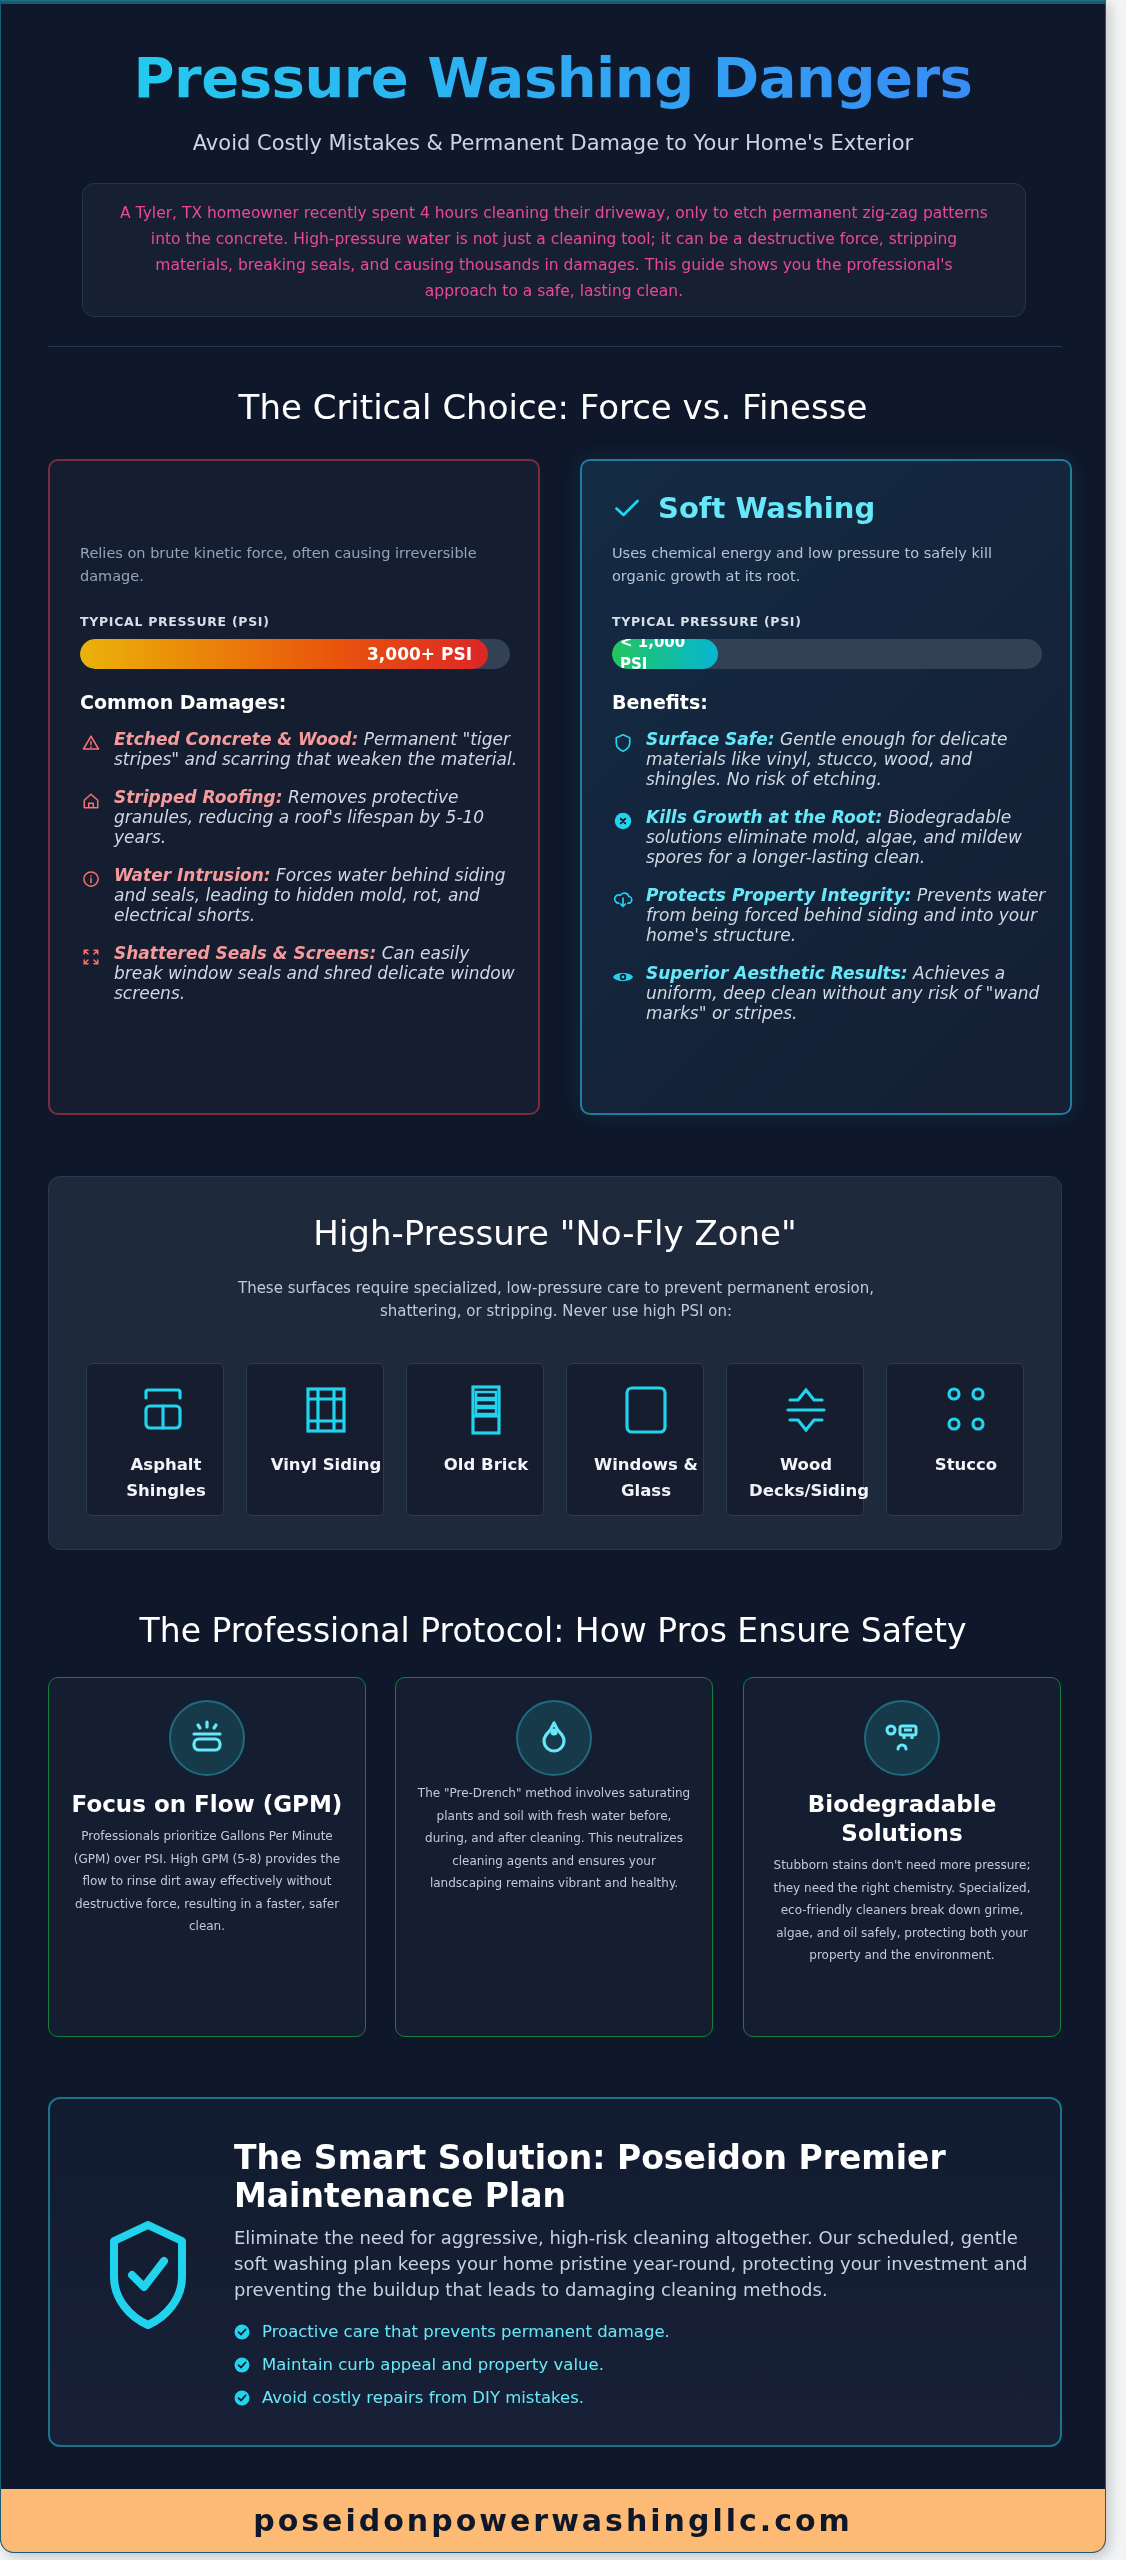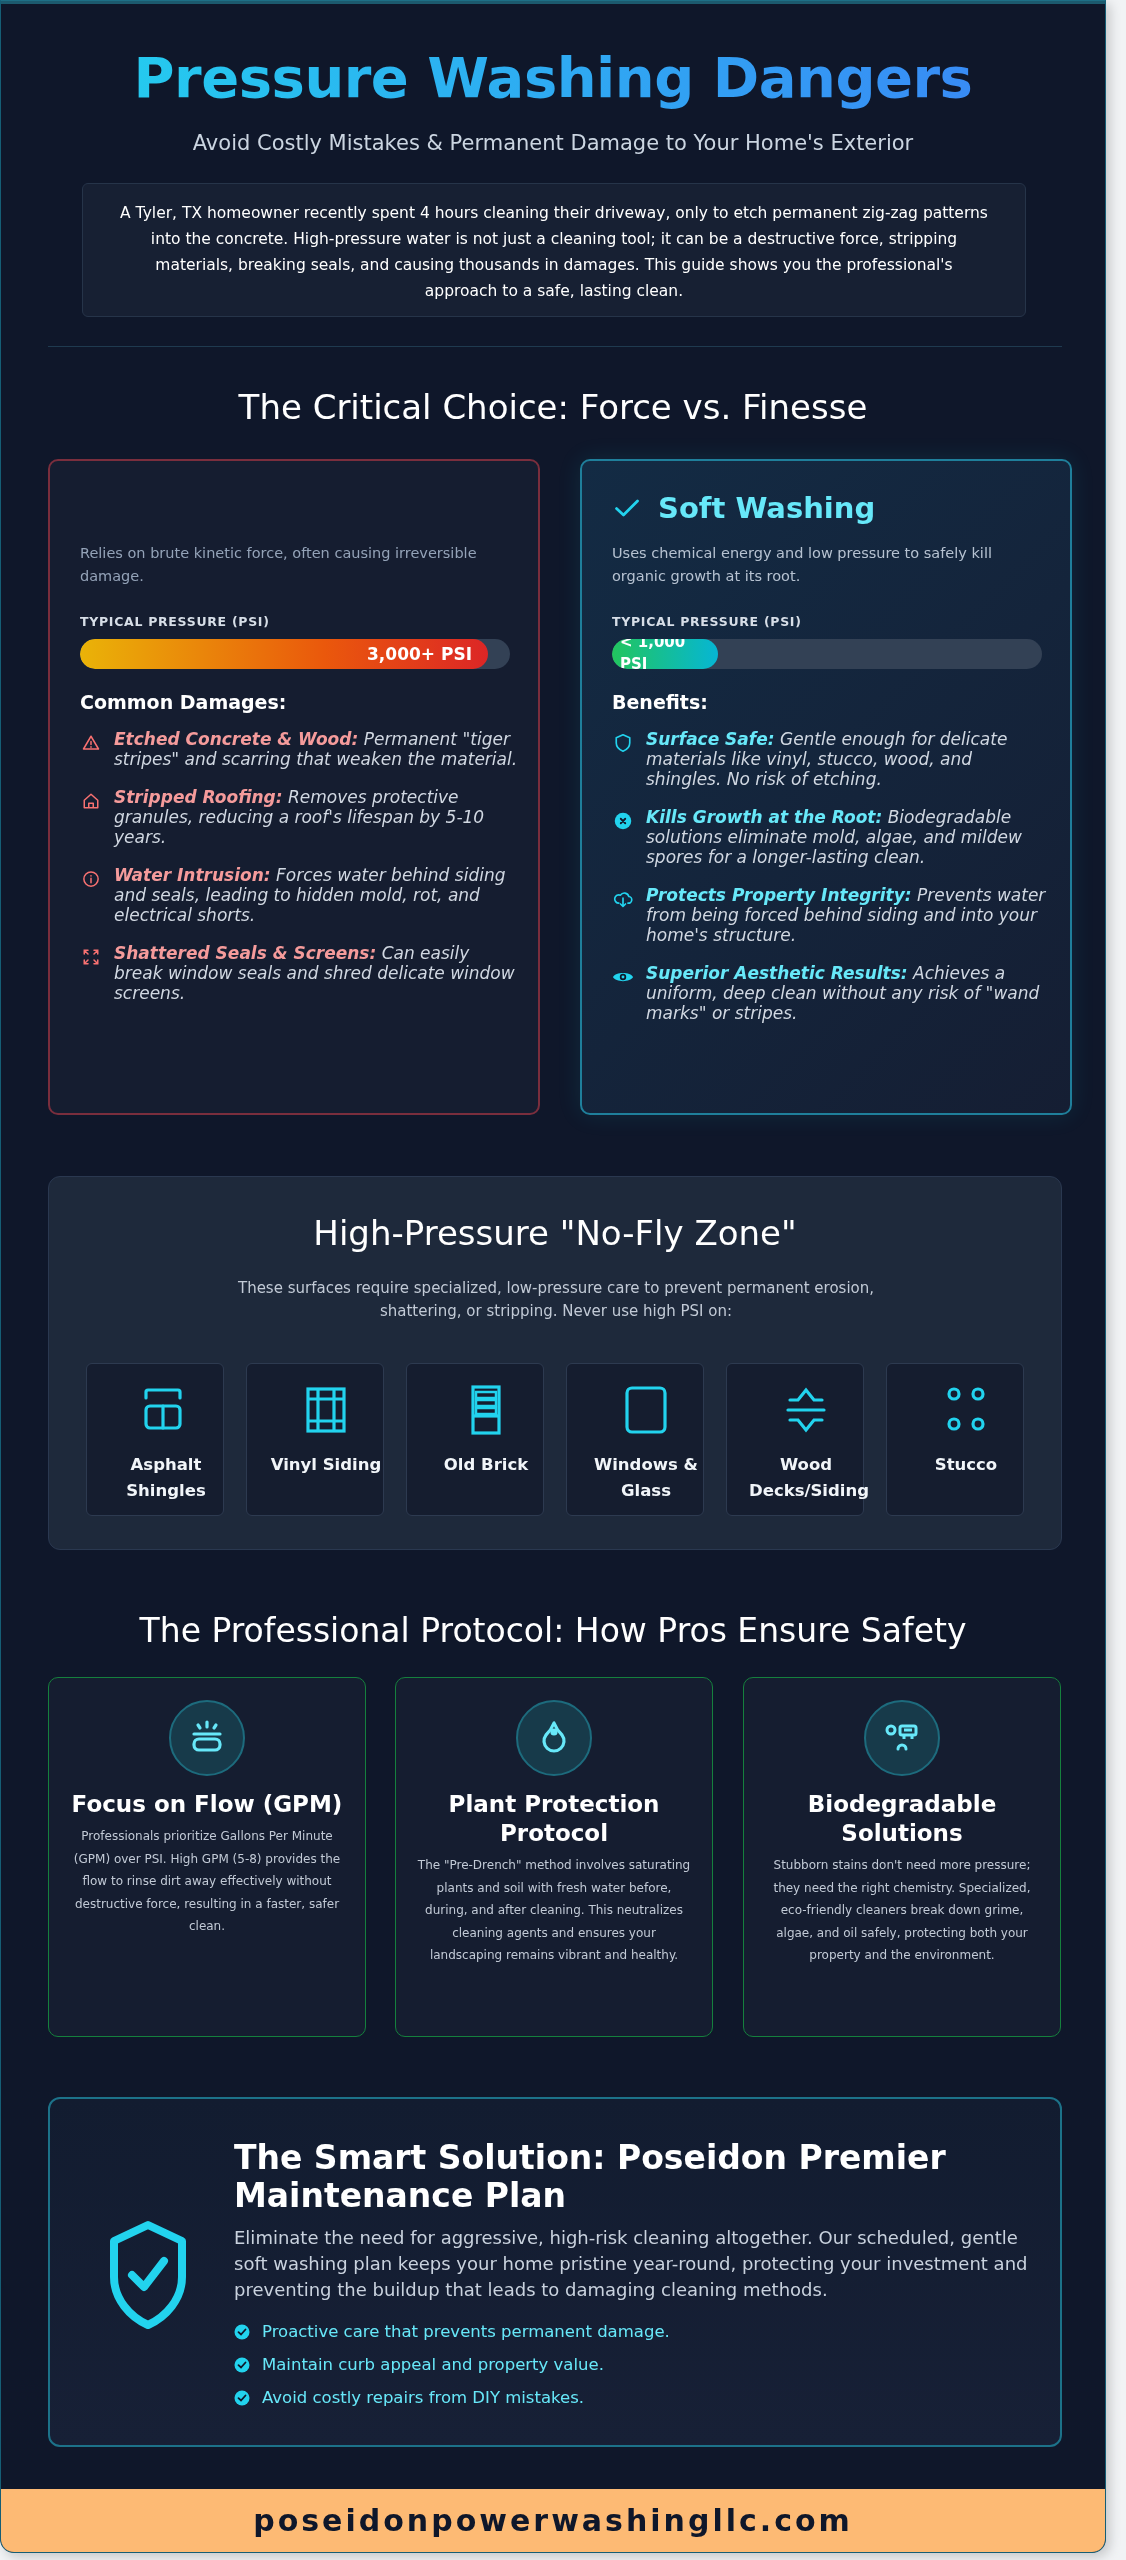--- a/index.html
+++ b/index.html
@@ -17,22 +17,22 @@
   
   .title {
     position: absolute; top: 44px; left: 0; right: 0; text-align: center;
     font-size: 56px; font-weight: bold; letter-spacing: -0.5px;
     background: linear-gradient(90deg, #22d3ee 0%, #3b82f6 100%);
     -webkit-background-clip: text; background-clip: text; color: transparent;
   }
   .subtitle { position: absolute; top: 130px; left: 0; right: 0; text-align: center; font-size: 21px; color: #cbd5e1; }
   .intro {
     position: absolute; top: 182px; left: 81px; width: 944px; height: 134px;
-    background: #172033; border: 1px solid #263449; border-radius: 6px;
-    padding: 16px 36px; text-align: center; font-size: 15.5px; line-height: 26px; color: #ffffff;
+    background: #172033; border: 1px solid #263449; border-radius: 12px;
+    padding: 16px 36px; text-align: center; font-size: 15.5px; line-height: 26px; color: #ec4899;
   }
   .divider { position: absolute; top: 345px; left: 47px; width: 1014px; height: 1px; background: #1f3a4f; }
 
   .h2 { position: absolute; left: 0; right: 0; text-align: center; font-weight: normal; color: #ffffff; }
   .h2-choice { top: 386px; font-size: 34px; }
 
   
   .card {
     position: absolute; top: 458px; width: 492px; height: 656px; border-radius: 10px; padding: 0 30px;
   }
@@ -270,21 +270,20 @@
     <div class="pcard-text">Professionals prioritize Gallons Per Minute (GPM) over PSI. High GPM (5-8) provides the flow to rinse dirt away effectively without destructive force, resulting in a faster, safer clean.</div>
   </div>
 
   <div class="pcard" style="left:394px;">
     <div class="circle">
       <svg width="40" height="40" viewBox="0 0 40 40" fill="none" stroke="#67e8f9" stroke-width="3.2" stroke-linejoin="round">
           <path d="M20 5c-2 5-4 8-8 12a10 10 0 1 0 16 0c-4-4-6-7-8-12Z"></path>
           <circle cx="20" cy="14" r="2" fill="#67e8f9"></circle>
         </svg>
     </div>
-    <div class="pcard-title">Plant Protection Protocol</div>
     <div class="pcard-text">The "Pre-Drench" method involves saturating plants and soil with fresh water before, during, and after cleaning. This neutralizes cleaning agents and ensures your landscaping remains vibrant and healthy.</div>
   </div>
 
   <div class="pcard" style="left:742px;">
     <div class="circle">
       <svg width="42" height="42" viewBox="0 0 42 42" fill="none" stroke="#67e8f9" stroke-width="3">
           <circle cx="10" cy="13" r="4"></circle>
           <rect x="19" y="9" width="16" height="9" rx="2"></rect>
           <path d="M23 18v4M31 18v4M23 13h8"></path>
           <path d="M17 32a4 4 0 0 1 8 0" stroke-linecap="round"></path>

